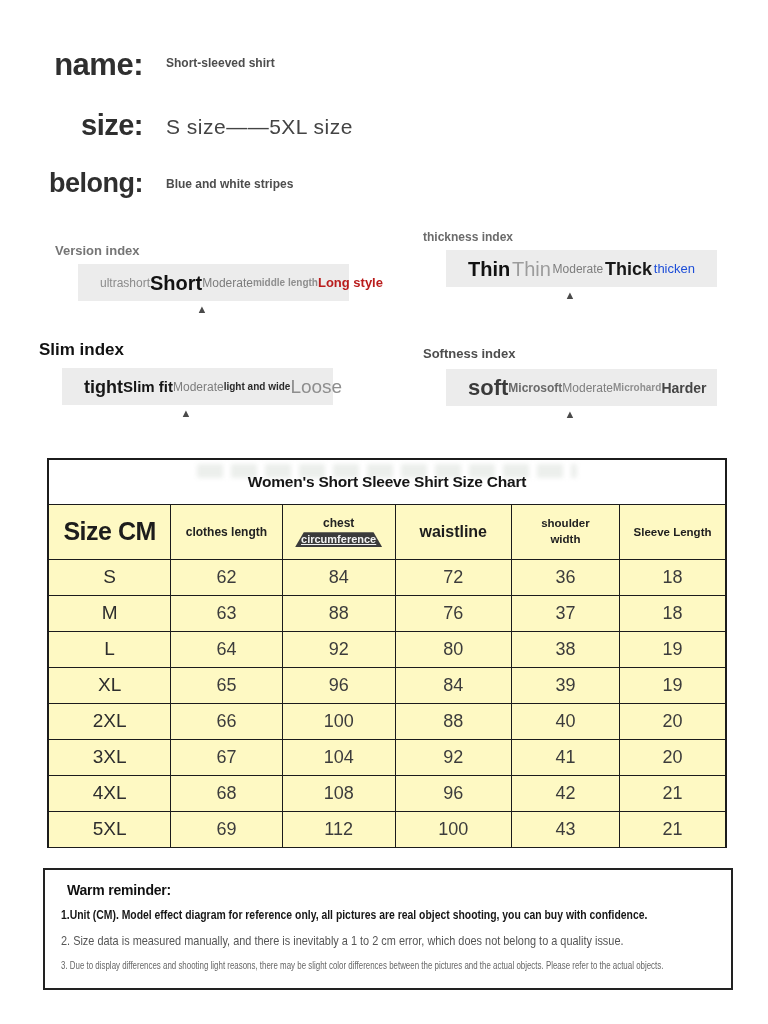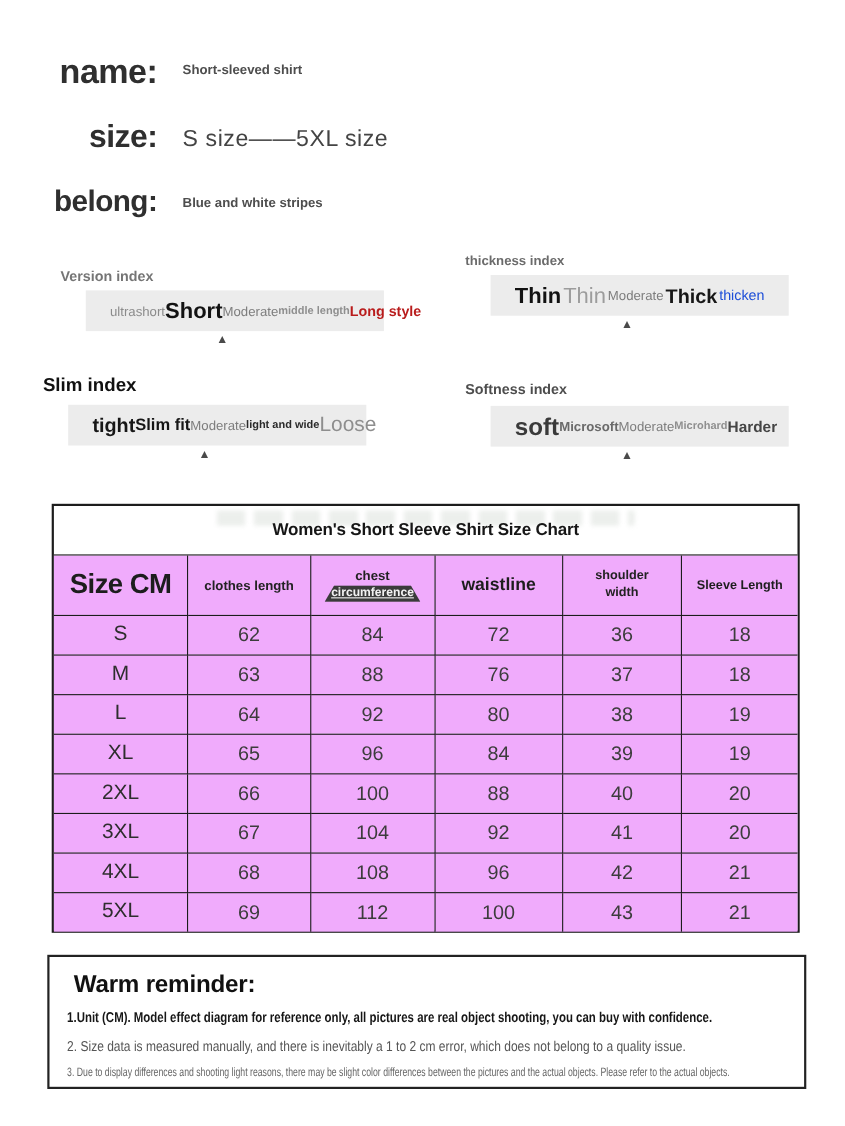--- a/index.html
+++ b/index.html
@@ -57,36 +57,36 @@
   .index-arrow{margin-top:3px;text-align:center;font-size:11px;color:var(--arrow);line-height:1;}
 
   
   .chart-box{position:absolute;left:42px;top:458px;width:680px;height:390px;border:2px solid var(--border);background:#fff;}
   .chart-title-row{position:relative;height:45px;display:flex;align-items:center;justify-content:center;border-bottom:1.5px solid var(--border);}
   .chart-title{font-size:15.5px;font-weight:700;color:#161616;letter-spacing:-0.2px;z-index:1;}
   .ghost{position:absolute;left:50%;top:4px;transform:translateX(-50%);width:380px;height:14px;border-radius:2px;
          background:repeating-linear-gradient(90deg,#dde2dd 0 26px,rgba(255,255,255,0) 26px 34px);
          filter:blur(2px);opacity:.55;}
   table.size-table{width:100%;border-collapse:collapse;border-style:hidden;table-layout:fixed;}
-  .size-table th,.size-table td{border:1.5px solid var(--border);text-align:center;vertical-align:middle;background:#f0abfc;}
+  .size-table th,.size-table td{border:1.5px solid var(--border);text-align:center;vertical-align:middle;background:#fef9c3;}
   .size-table th{height:54px;}
   .size-table td{height:36px;}
   .h-size{font-size:25px;font-weight:700;color:#1d1d1d;letter-spacing:-0.5px;}
   .h-std{font-size:12px;font-weight:600;color:#222;}
   .h-waist{font-size:16px;font-weight:600;color:#1d1d1d;}
   .h-two{font-size:11.5px;font-weight:600;color:#222;line-height:1.35;}
   .h-bold{font-size:11.5px;font-weight:700;color:#1d1d1d;}
   .badge-dark{display:inline-block;background:var(--badge-bg);color:var(--badge-text);font-size:11px;font-weight:600;
               padding:1px 6px 2px;margin-top:2px;clip-path:polygon(10% 0,90% 0,100% 100%,0 100%);text-decoration:underline;}
   .c-size{font-size:19px;color:#2e2e2e;}
   .c-val{font-size:18px;color:#3c3c3c;}
 
   
   .reminder{position:absolute;left:38px;top:868px;width:690px;height:122px;border:2px solid #222;background:#fff;padding:12px 0 0 16px;}
-  .reminder-title{font-size:22px;font-weight:700;color:#111;margin-left:6px;letter-spacing:-0.2px;}
+  .reminder-title{font-size:14px;font-weight:700;color:#111;margin-left:6px;letter-spacing:-0.2px;}
   .note{white-space:nowrap;transform-origin:left center;margin:11px 0 0;}
   .note0{margin-top:9px;font-size:13px;font-weight:700;color:#161616;transform:scaleX(.80);}
   .note1{font-size:13px;color:#555;transform:scaleX(.84);}
   .note2{font-size:11px;color:#666;transform:scaleX(.72);}
 </style>
 </head>
 <body>
 
 <div class="page">
 

